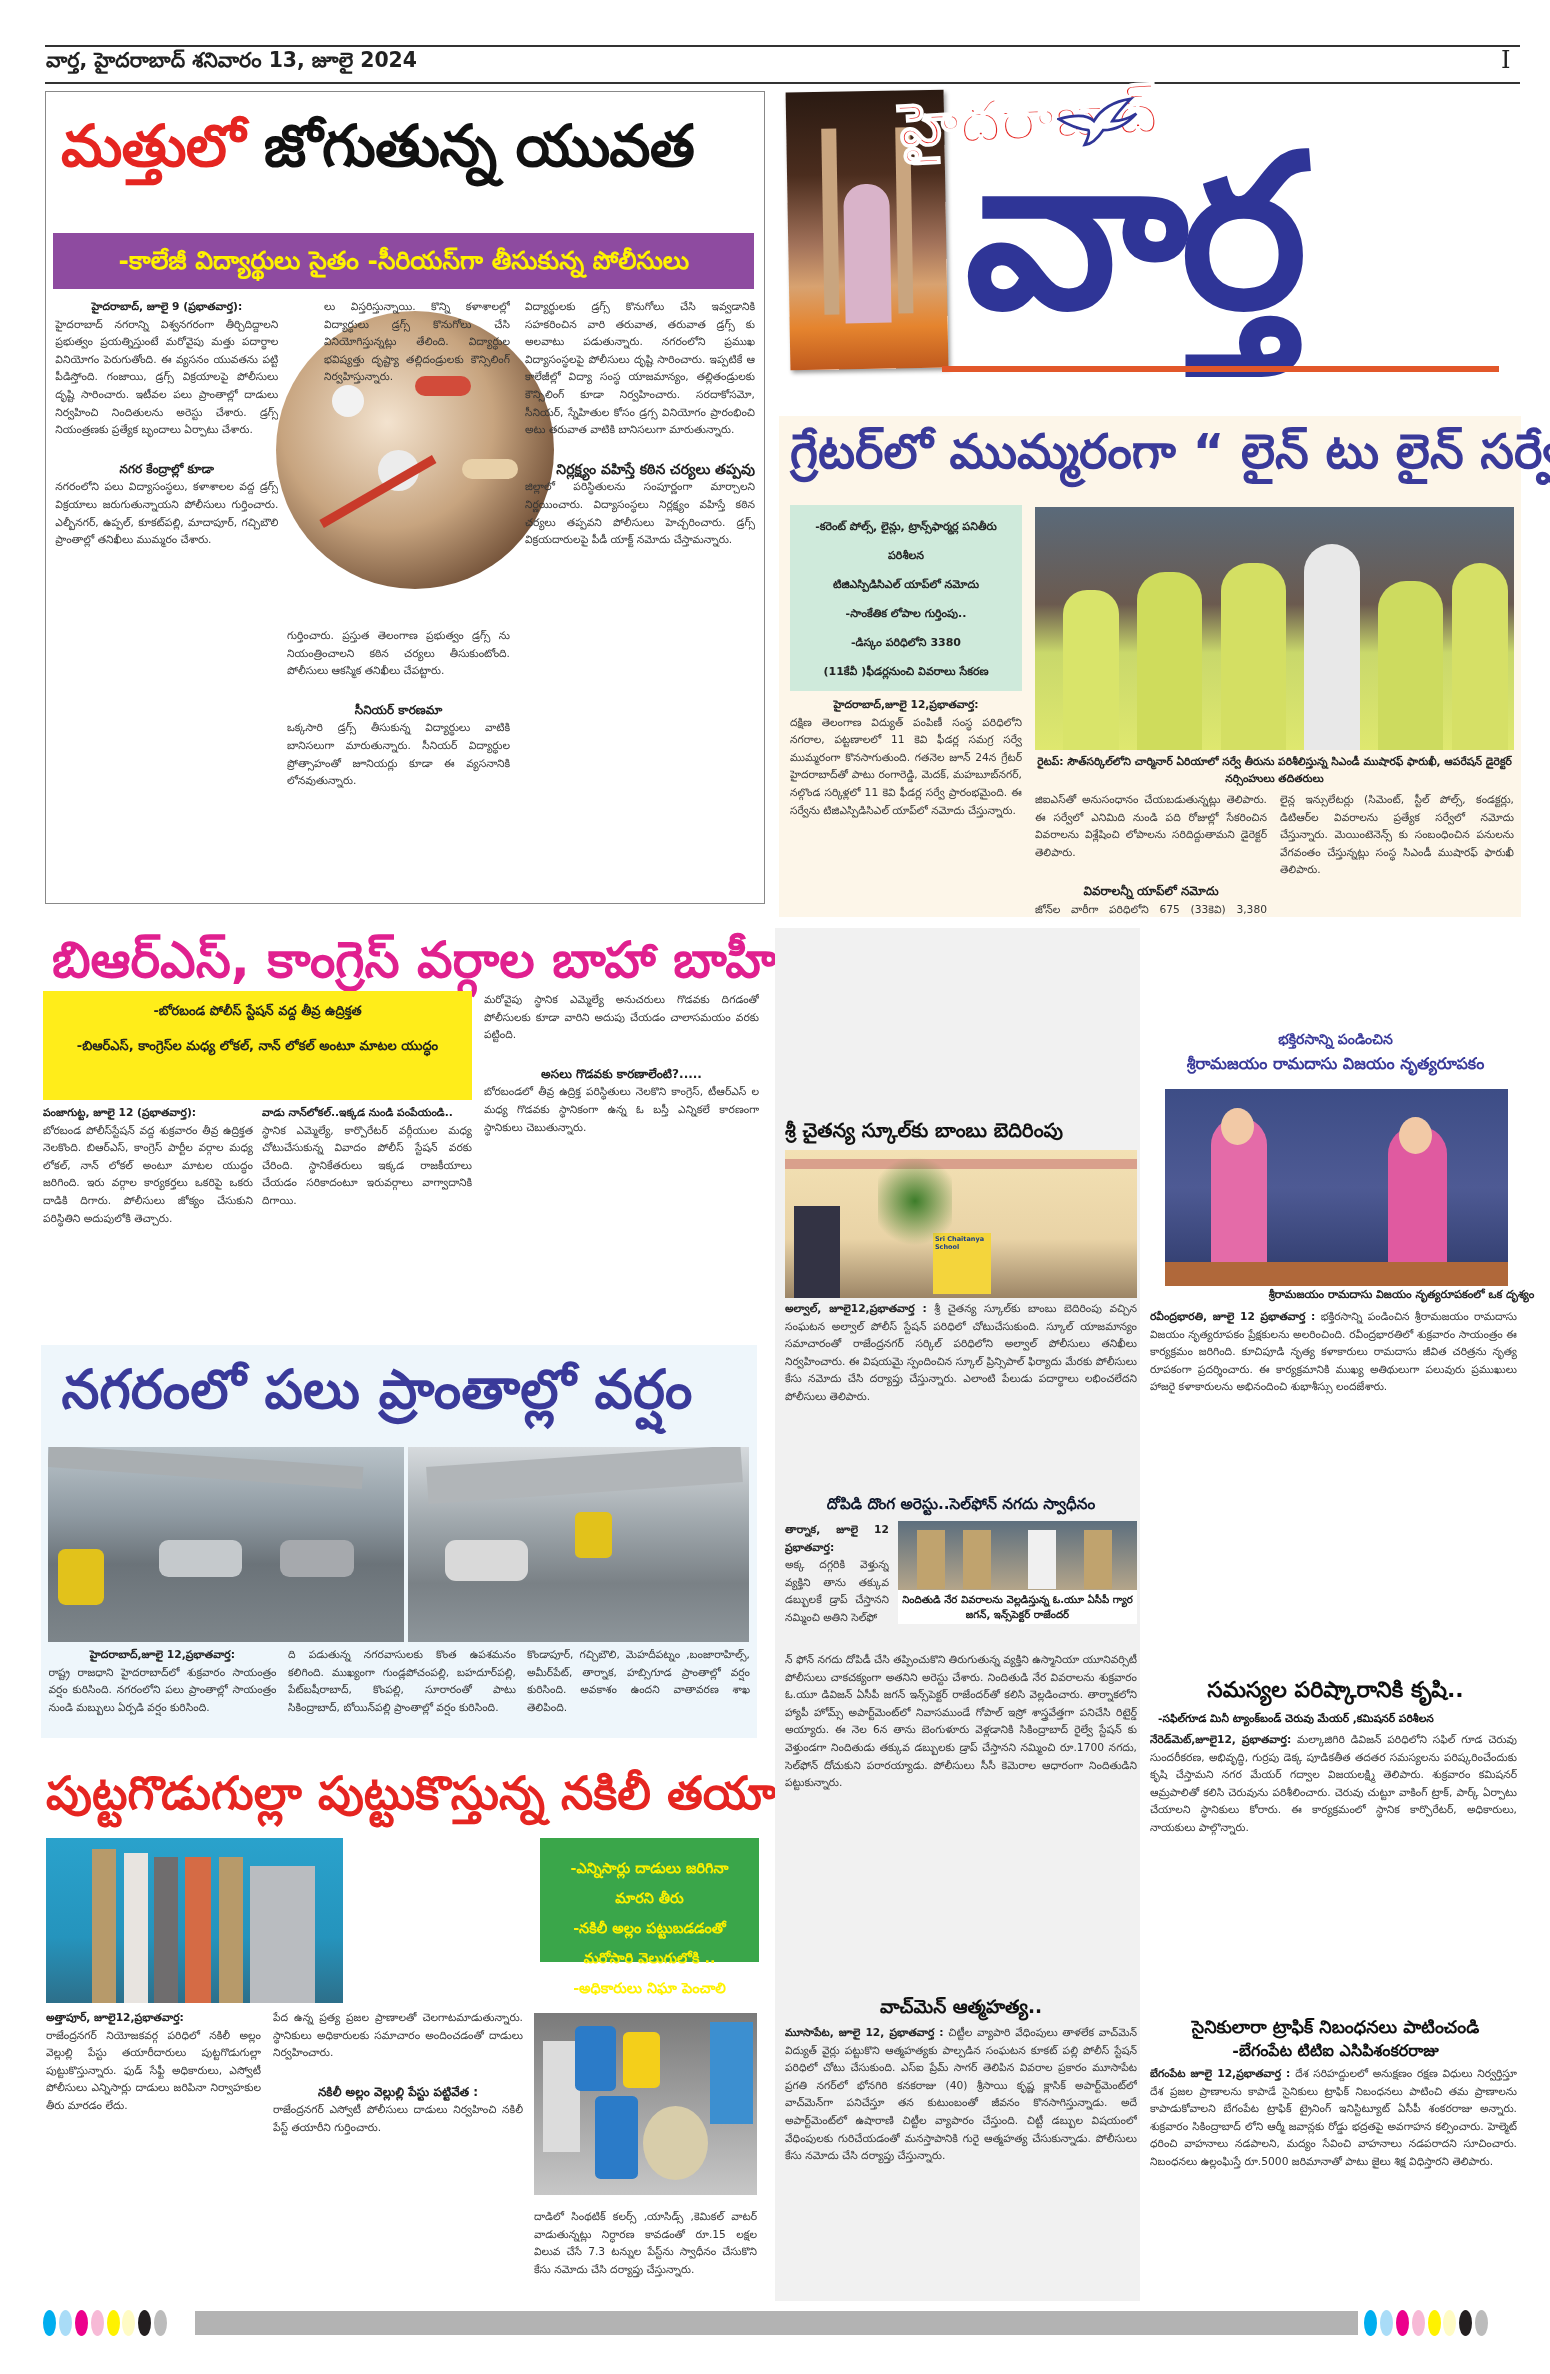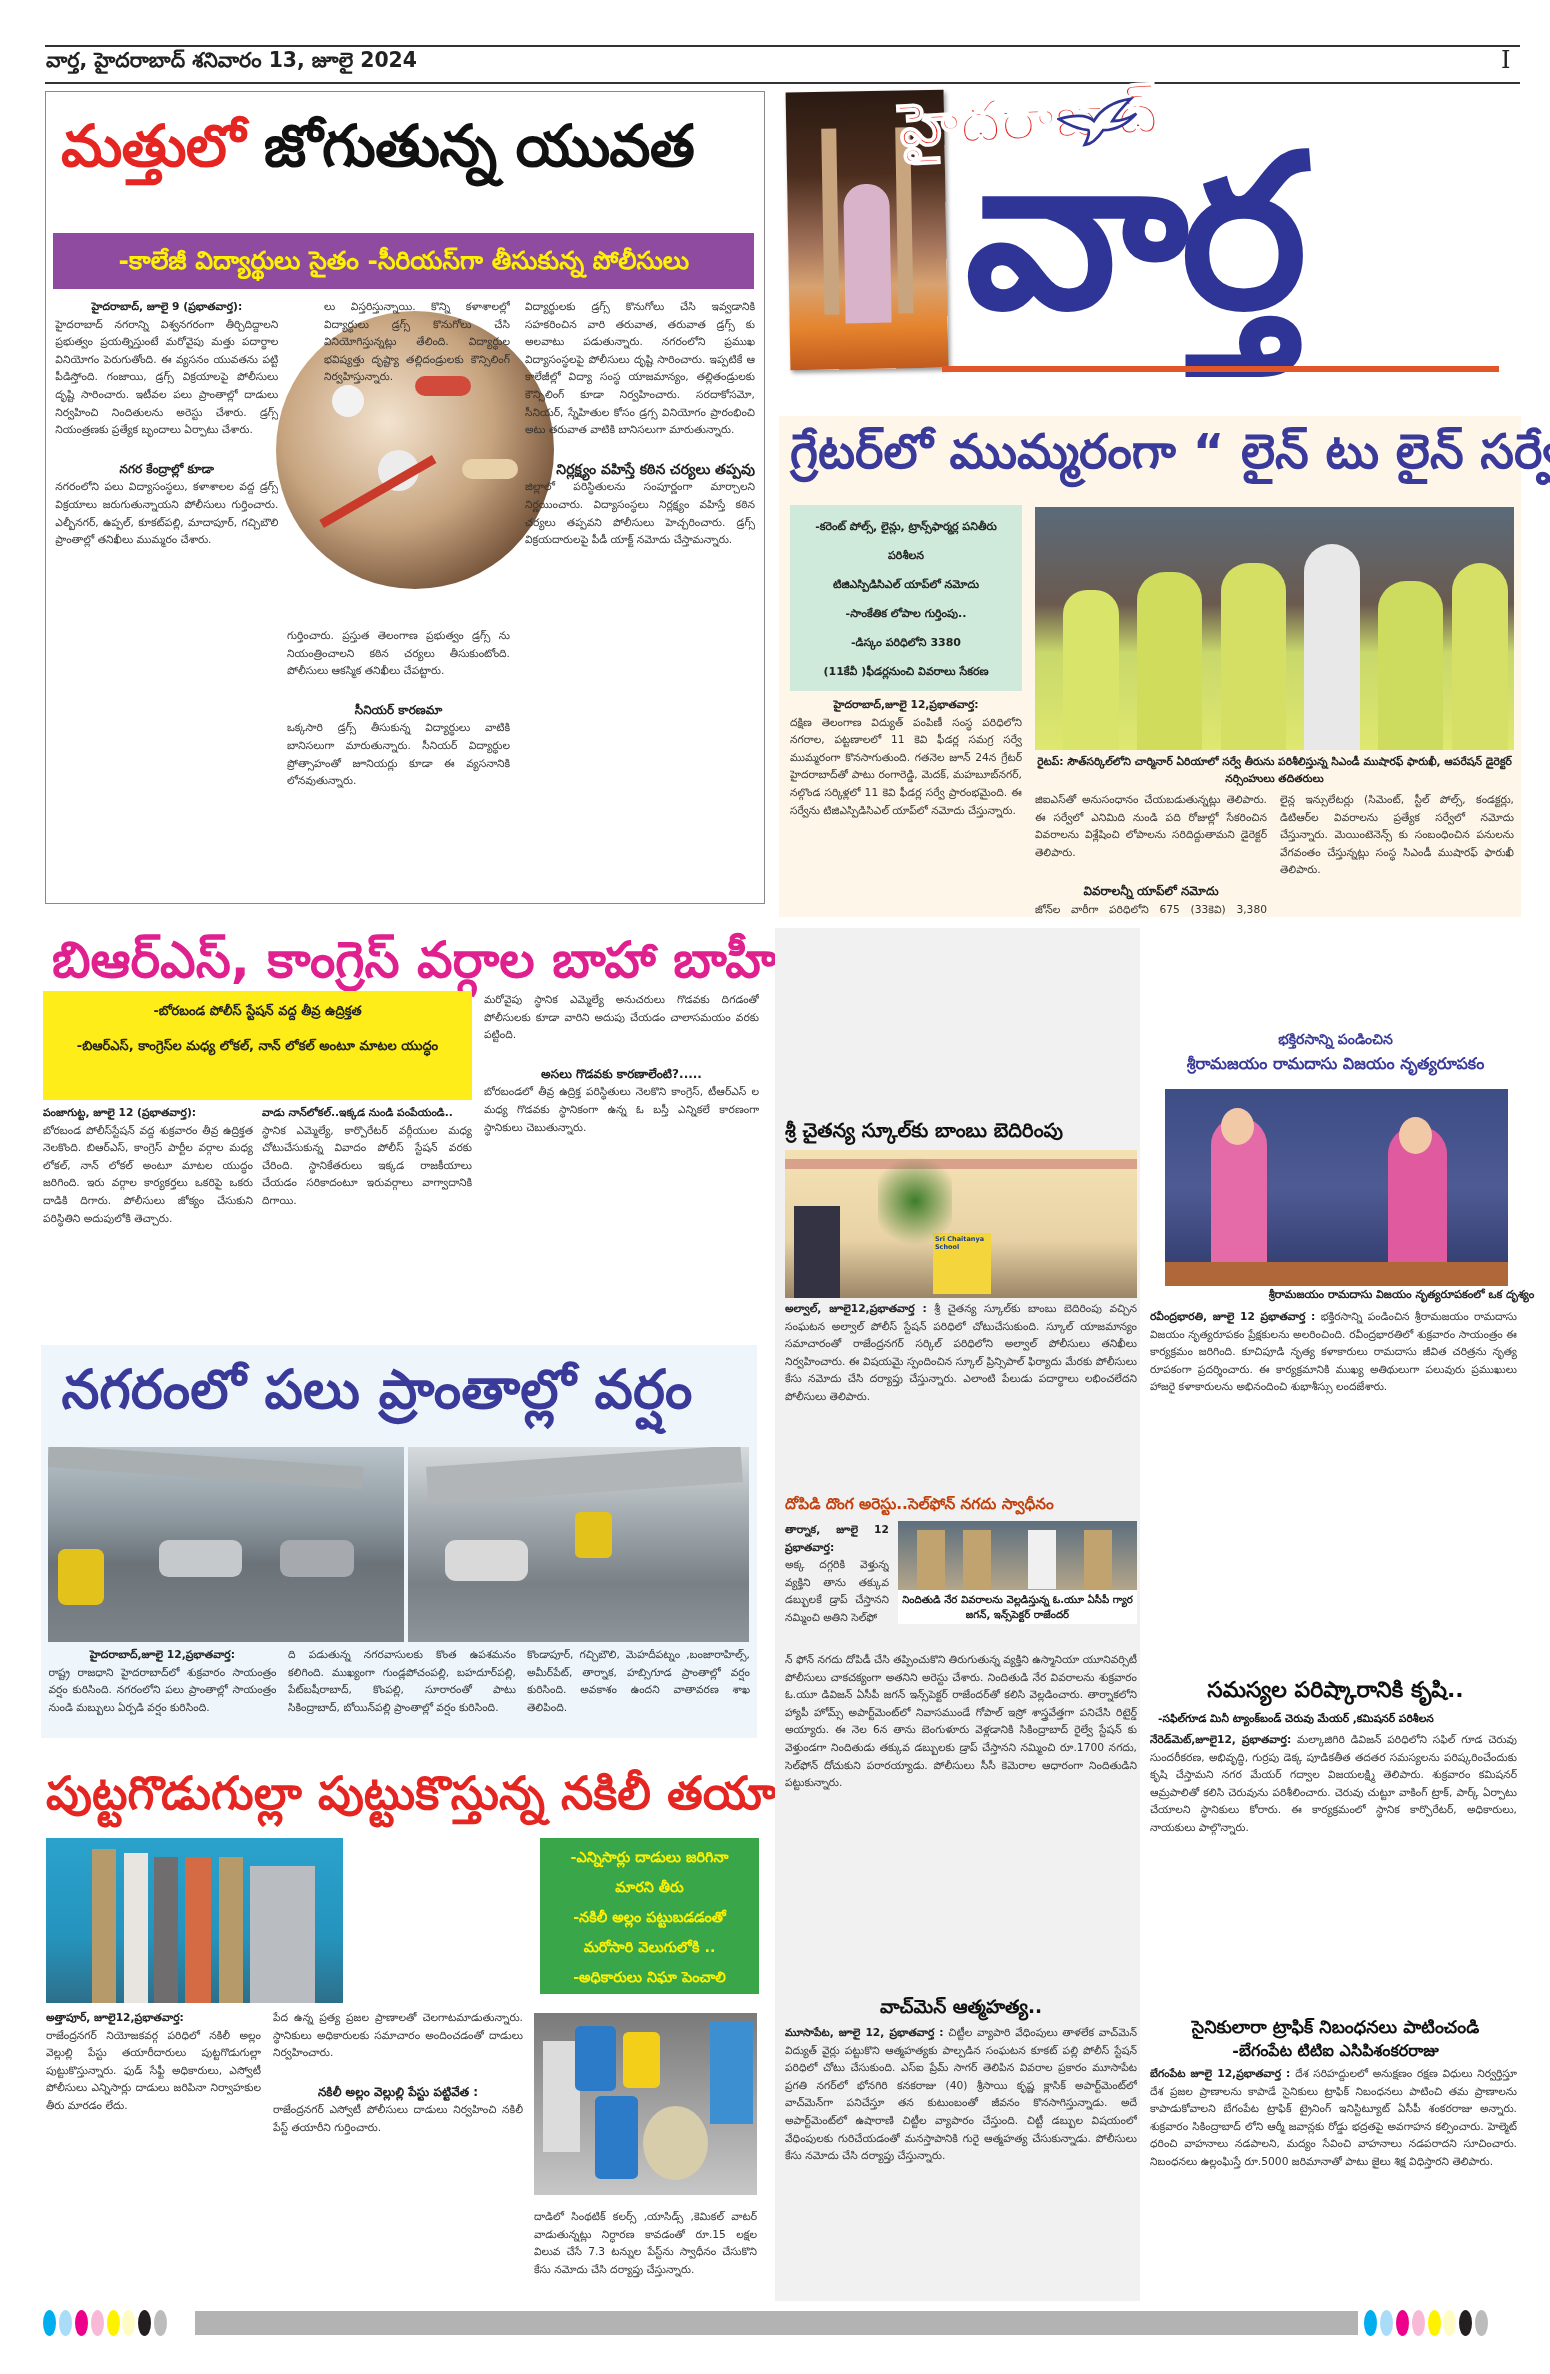--- a/index.html
+++ b/index.html
@@ -154,21 +154,21 @@
 
 <div class="abs" style="left:46px; top:1766px; font-size:46px; font-weight:bold; color:#e52521; white-space:nowrap;">పుట్టగొడుగుల్లా పుట్టుకొస్తున్న నకిలీ తయారీదారులు</div>
 <div class="img" style="left:46px; top:1838px; width:297px; height:165px; background:linear-gradient(180deg,#2aa2cc 0%,#2594bd 60%,#2d6f8a 100%);">
   <div style="position:absolute; left:46px; top:11px; width:24px; height:154px; background:#b79a6a;"></div>
   <div style="position:absolute; left:78px; top:15px; width:24px; height:150px; background:#e8e4e0;"></div>
   <div style="position:absolute; left:108px; top:18.6px; width:24px; height:147px; background:#6f6d6e;"></div>
   <div style="position:absolute; left:139px; top:18.6px; width:26px; height:147px; background:#d56b45;"></div>
   <div style="position:absolute; left:173px; top:18.6px; width:24px; height:147px; background:#b79a6a;"></div>
   <div style="position:absolute; left:204px; top:28px; width:65px; height:137px; background:#b9bcc0;"></div>
 </div>
-<div class="abs" style="left:540px; top:1838px; width:219px; height:156px; background:#3aa64a; color:#fff200; text-align:center; font-size:14.4px; font-weight:bold; line-height:30px; padding-top:4px;">
+<div class="abs" style="left:540px; top:1838px; width:219px; height:124px; background:#3aa64a; color:#fff200; text-align:center; font-size:14.4px; font-weight:bold; line-height:30px; padding-top:15px;">
   <div>-ఎన్నిసార్లు దాడులు జరిగినా</div>
   <div>మారని తీరు</div>
   <div>-నకిలీ అల్లం పట్టుబడడంతో</div>
   <div>మరోసారి వెలుగులోకి ..</div>
   <div>-అధికారులు నిఘా పెంచాలి</div>
 </div>
 <div class="img" style="left:534px; top:2013px; width:223px; height:182px; background:linear-gradient(180deg,#7a7a7a 0%,#c7c7c7 100%);">
   <div style="position:absolute; left:9.3px; top:28px; width:37px; height:111px; background:#dcdcdc;"></div>
   <div style="position:absolute; left:41px; top:13px; width:41px; height:65px; background:#2b7bc8; border-radius:5.6px;"></div>
   <div style="position:absolute; left:89px; top:18.6px; width:37px; height:56px; background:#f4cf1a; border-radius:5.6px;"></div>
@@ -198,21 +198,21 @@
   <div style="position:absolute; left:148px; top:83px; width:58px; height:61px; background:#f4d53c;">
     <div style="font-size:6.5px; color:#1d3f8a; padding:1.9px; font-weight:bold;">Sri Chaitanya School</div>
   </div>
   <div style="position:absolute; left:93px; top:0; width:74px; height:102px; background:radial-gradient(circle,#3d7d2a 0%,rgba(61,125,42,0) 70%);"></div>
 </div>
 <div class="body-text abs" style="left:785px; top:1300px; width:352px; height:278px;">
   <p><span class="dateline">అల్వాల్, జూలై12,ప్రభాతవార్త :</span>
      <span>శ్రీ చైతన్య స్కూల్‌కు బాంబు బెదిరింపు వచ్చిన సంఘటన అల్వాల్ పోలీస్ స్టేషన్ పరిధిలో చోటుచేసుకుంది. స్కూల్ యాజమాన్యం సమాచారంతో రాజేంద్రనగర్ సర్కిల్ పరిధిలోని అల్వాల్ పోలీసులు తనిఖీలు నిర్వహించారు. ఈ విషయమై స్పందించిన స్కూల్ ప్రిన్సిపాల్ ఫిర్యాదు మేరకు పోలీసులు కేసు నమోదు చేసి దర్యాప్తు చేస్తున్నారు. ఎలాంటి పేలుడు పదార్థాలు లభించలేదని పోలీసులు తెలిపారు.</span></p>
 </div>
 
-<div class="abs" style="left:785px; top:1495px; width:352px; font-size:15.3px; font-weight:bold; color:#c2410c; white-space:nowrap; ">దోపిడి దొంగ అరెస్టు..సెల్‌ఫోన్ నగదు స్వాధీనం</div>
+<div class="abs" style="left:785px; top:1495px; width:352px; font-size:15.3px; font-weight:bold; color:#0f172a; white-space:nowrap; text-align:center;">దోపిడి దొంగ అరెస్టు..సెల్‌ఫోన్ నగదు స్వాధీనం</div>
 <div class="body-text abs" style="left:785px; top:1521px; width:104px; height:130px;">
   <p class="dateline">తార్నాక, జూలై 12 ప్రభాతవార్త:</p>
   <p>అక్క దగ్గరికి వెళ్తున్న వ్యక్తిని తాను తక్కువ డబ్బులకే డ్రాప్ చేస్తానని నమ్మించి అతిని సెల్‌ఫో</p>
 </div>
 <div class="img" style="left:898px; top:1521px; width:239px; height:69px; background:linear-gradient(180deg,#5d6f7e 0%,#b4a58a 100%);">
   <div style="position:absolute; left:18.6px; top:9.3px; width:28px; height:59px; background:#c0a36e;"></div>
   <div style="position:absolute; left:65px; top:9.3px; width:28px; height:59px; background:#c0a36e;"></div>
   <div style="position:absolute; left:130px; top:9.3px; width:28px; height:59px; background:#f0f0f0;"></div>
   <div style="position:absolute; left:186px; top:9.3px; width:28px; height:59px; background:#c0a36e;"></div>
 </div>

